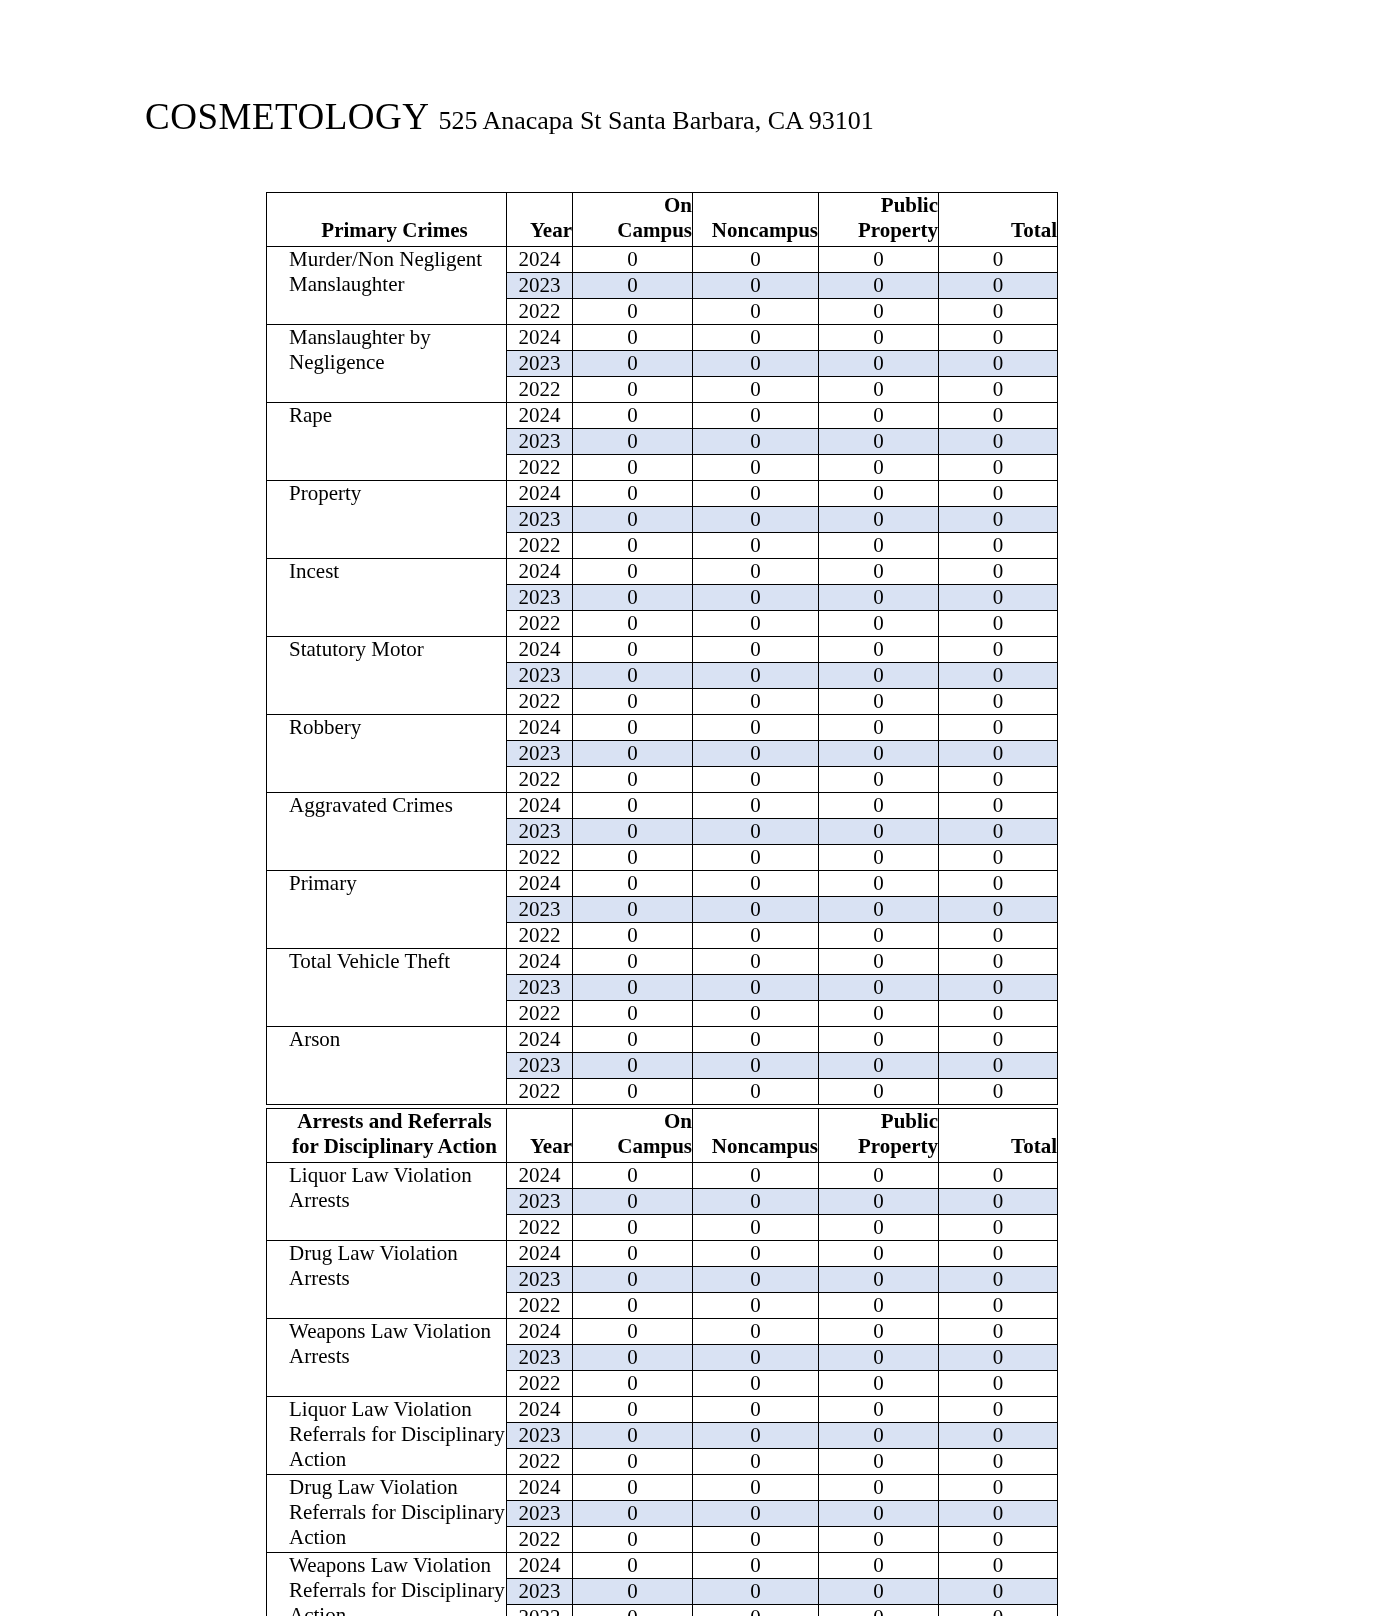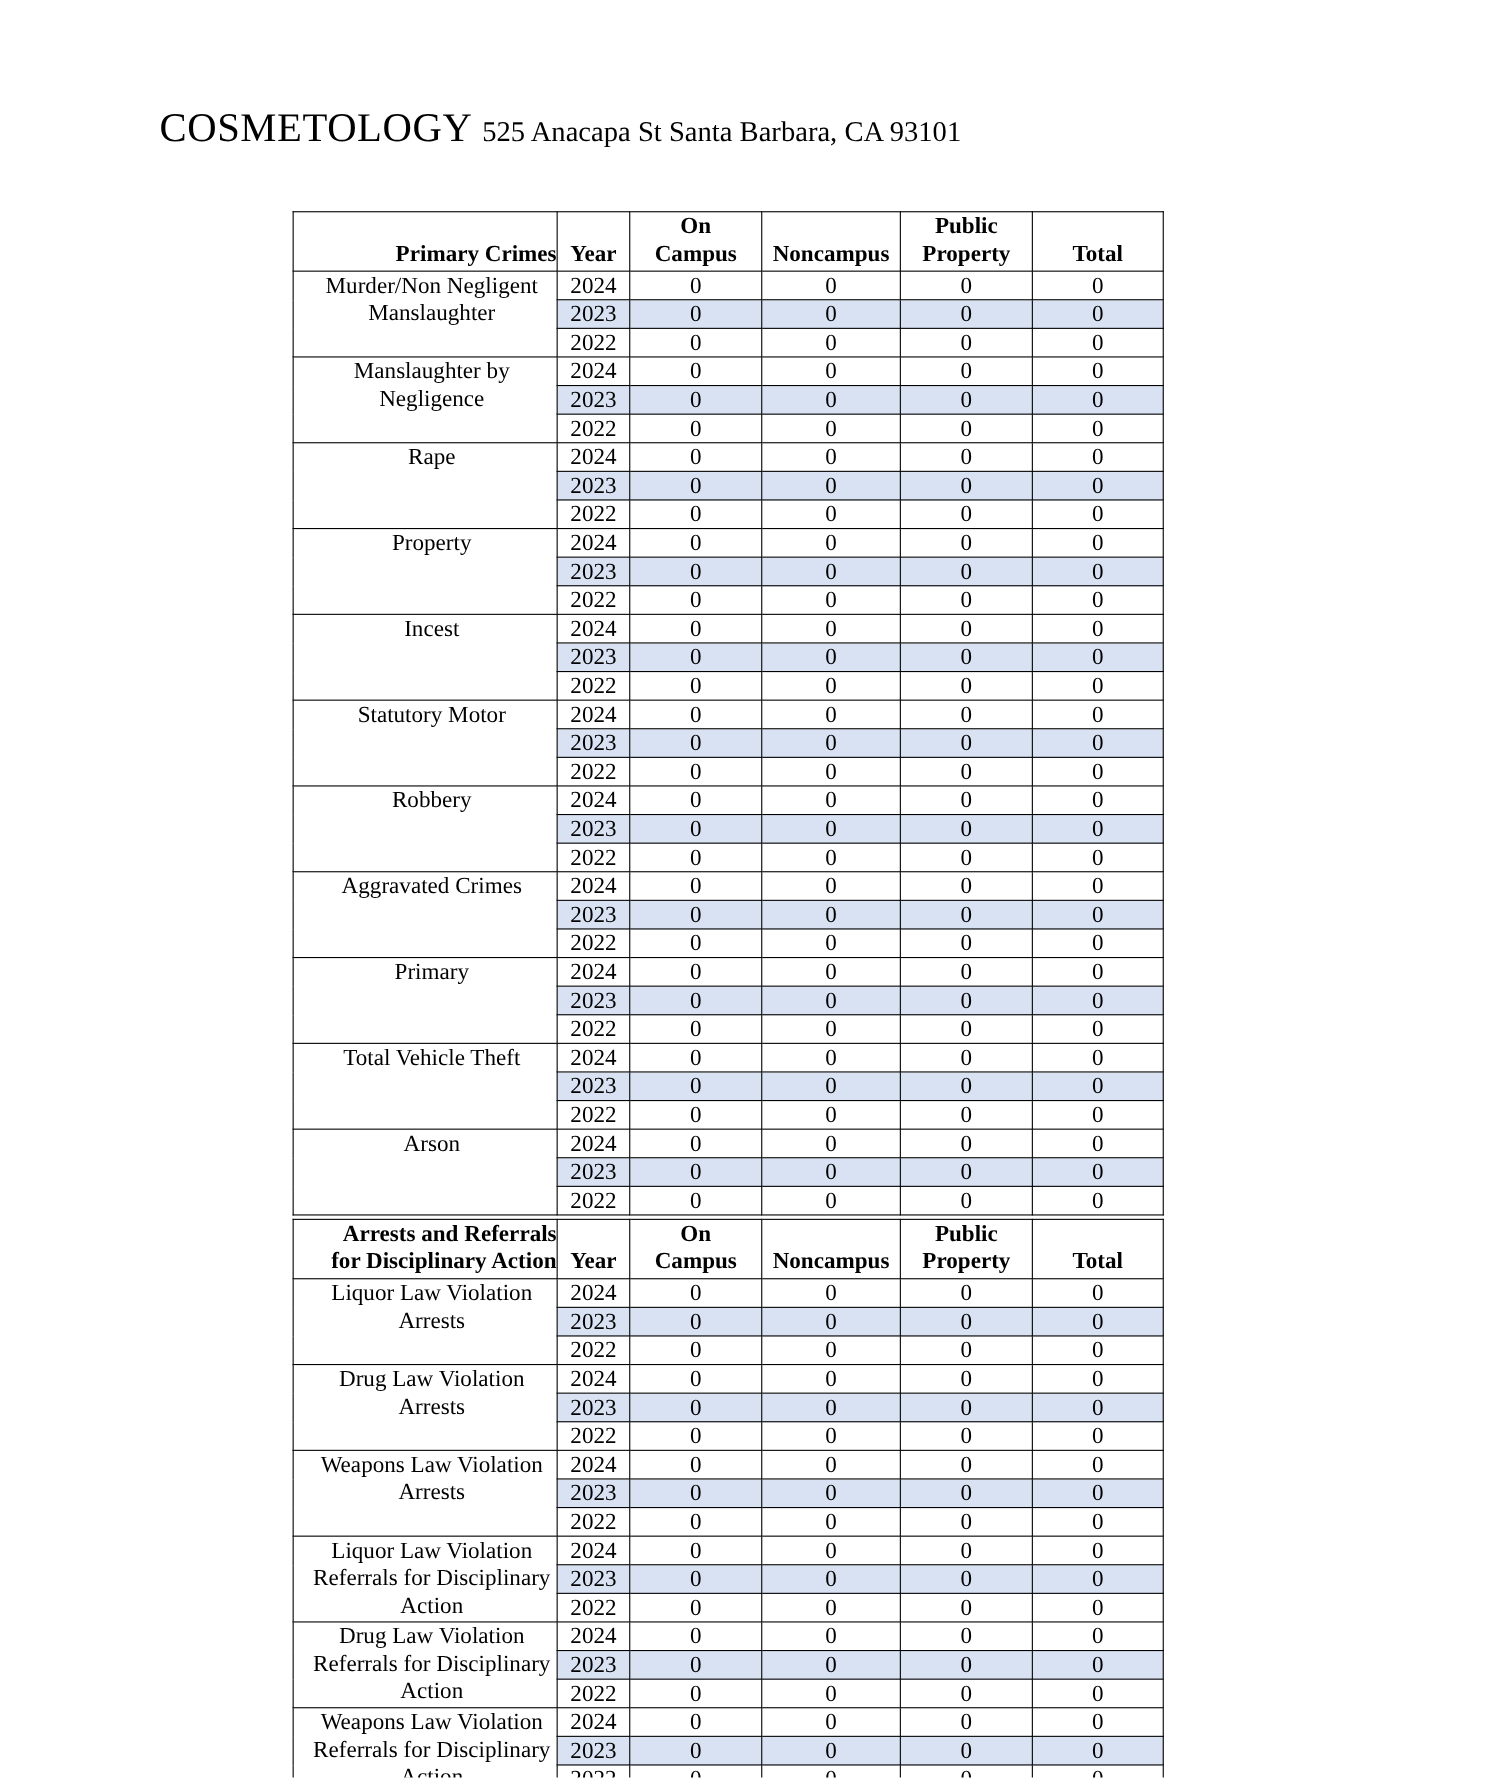--- a/index.html
+++ b/index.html
@@ -37,28 +37,28 @@
 
   .crime-table th, .crime-table td { border: 1px solid #000000; }
 
   .crime-table thead tr { height: 48px; }
   .crime-table th {
     font-weight: bold;
     vertical-align: bottom;
     padding-bottom: 3px;
     line-height: 25px;
   }
-  th.cat-header { text-align: right; padding-left: 16px; white-space: pre-line; }
-  th.col-header { text-align: center; white-space: pre-line; }
+  th.cat-header { text-align: center; padding-left: 16px; white-space: pre-line; }
+  th.col-header { text-align: right; white-space: pre-line; }
 
   .crime-table td { height: 25px; line-height: 25px; }
   td.cat-cell {
     vertical-align: top;
-    text-align: center;
-    padding-left: 12px;
+    text-align: left;
+    padding-left: 22px;
     white-space: pre-line;
     background: #ffffff;
   }
   td.year-cell, td.value-cell { text-align: center; }
   tr.shaded td.year-cell, tr.shaded td.value-cell { background: #d9e2f3; }
 </style>
 </head>
 <body>
 
 <div class="page">

